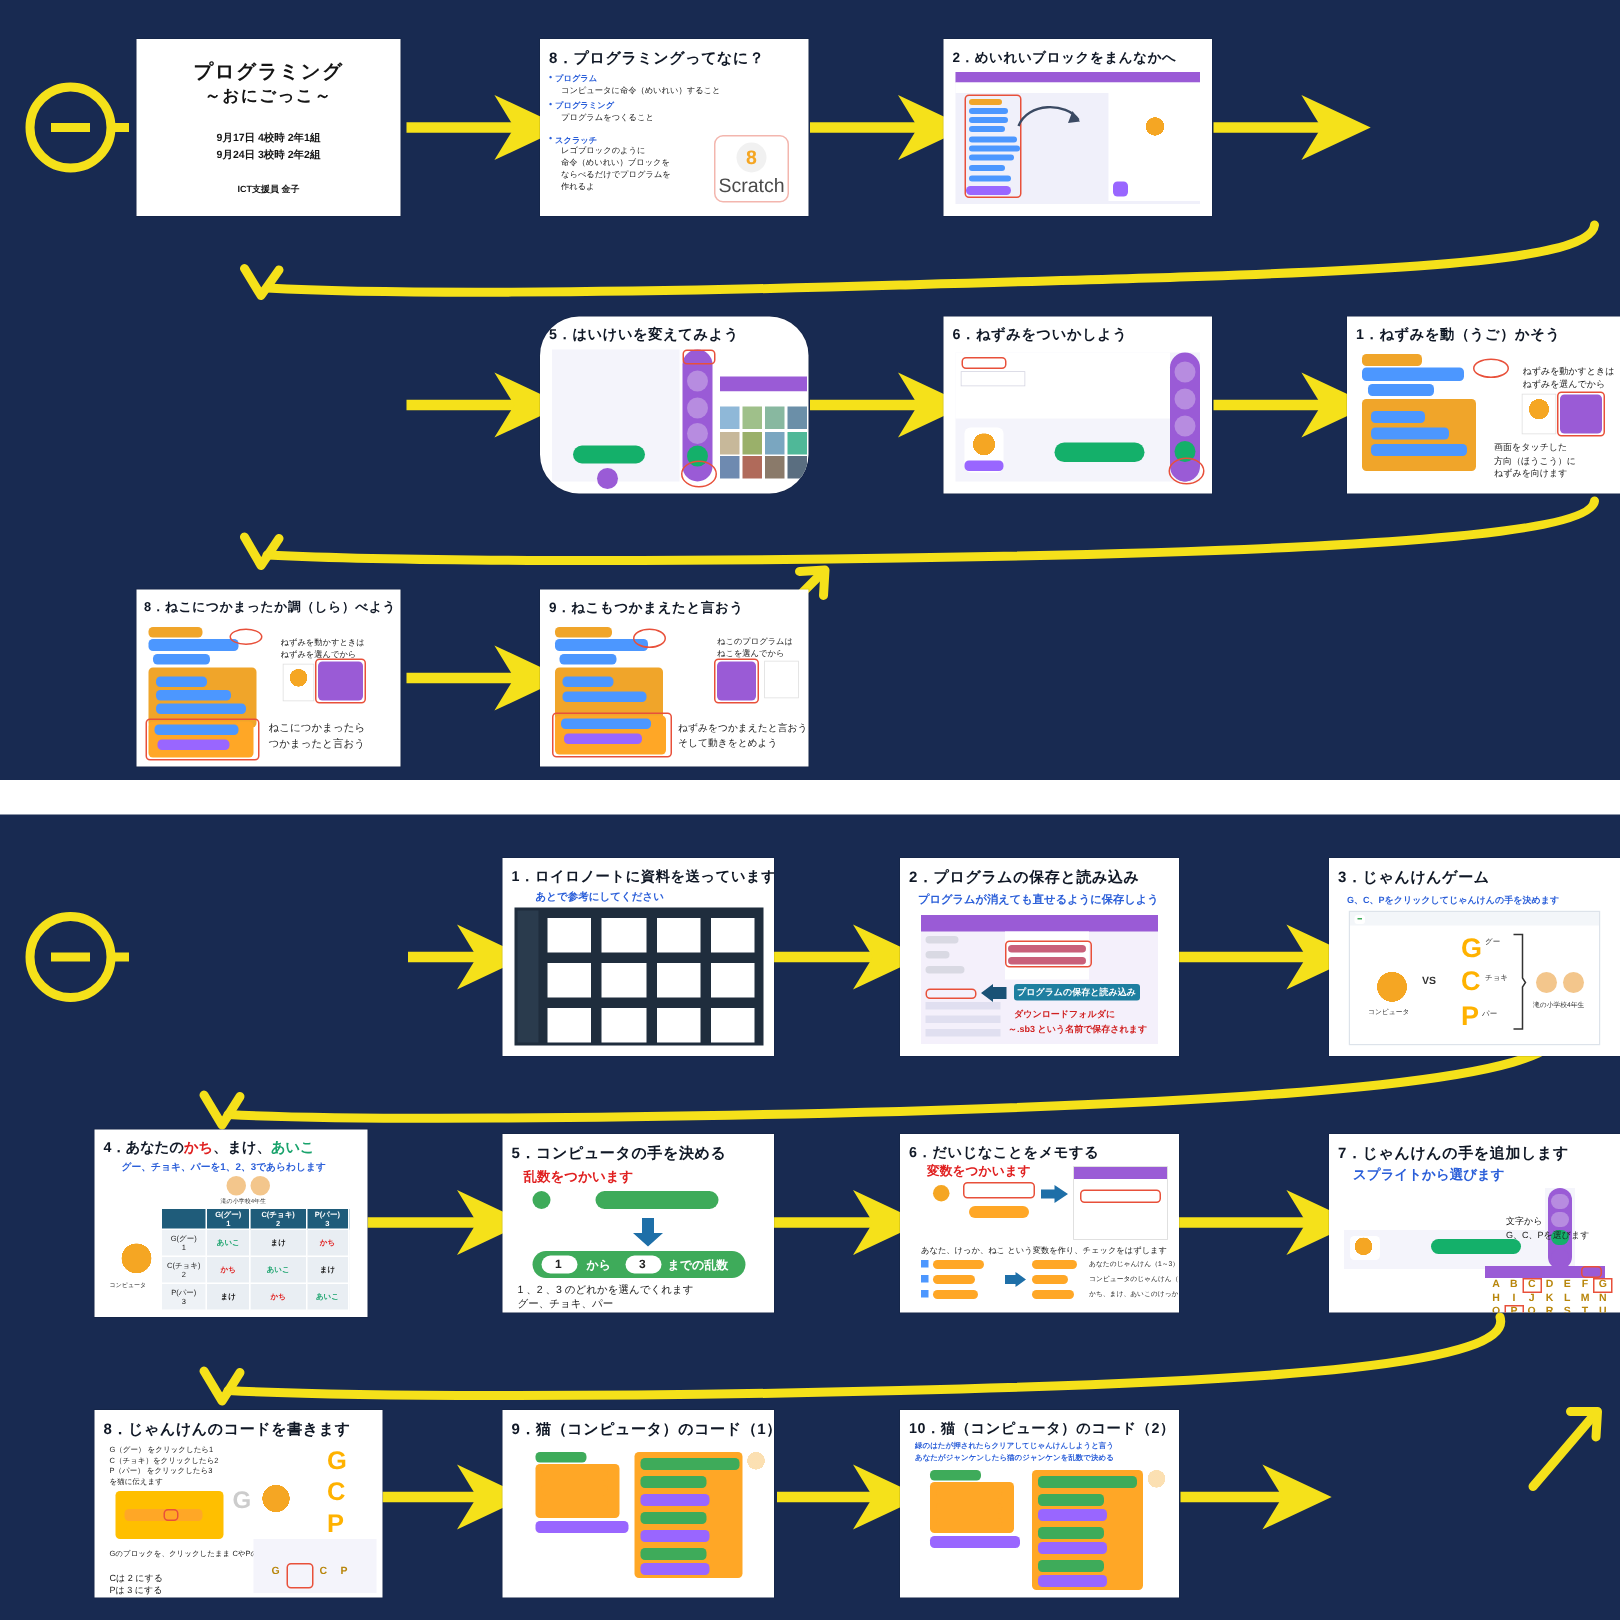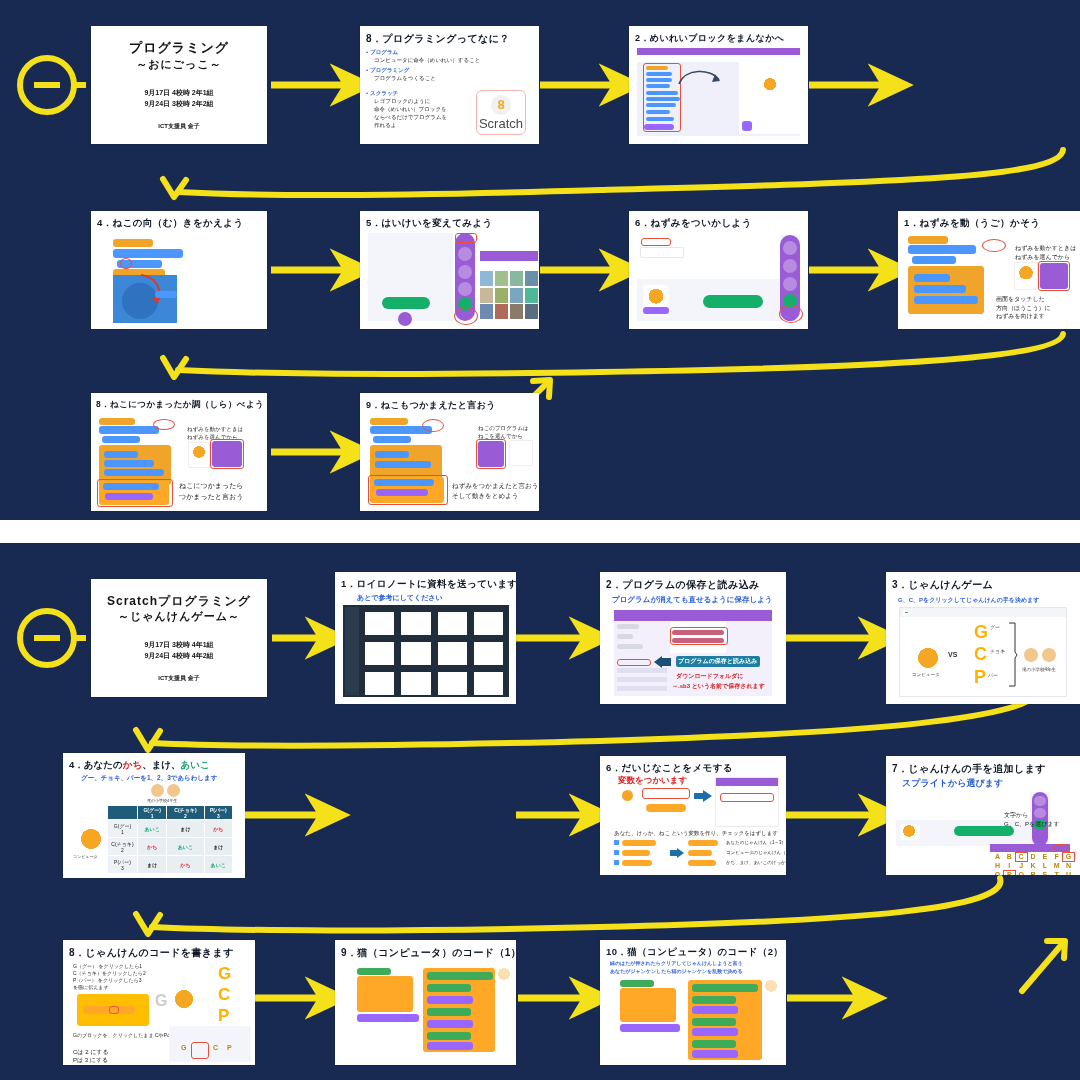--- a/index.html
+++ b/index.html
@@ -181,37 +181,22 @@
       <svg style="position:absolute; left:48px; top:40px; width:46px; height:22px;">
         <path d="M2,18 C8,2 34,2 42,14" fill="none" stroke="#3b4a63" stroke-width="1.6"></path>
         <path d="M38,8 L43,15 L35,16" fill="#3b4a63"></path>
       </svg>
       <div class="cat" style="left:134px; top:52px; width:14px; height:14px;"></div>
       <div class="ui-white" style="left:110px; top:88px; width:61px; height:20px;"></div>
       <div class="blk pu" style="left:113px; top:95px; width:10px; height:10px;"></div>
     </div>
 
 
-    <div class="slide" style="left:91px; top:211px; width:176px; height:118px;">
-      <div class="s-title txt" style="left:6px; top:6px; font-size:9.5px;">4．ねこの向（む）きをかえよう</div>
-      <div class="blk or" style="left:22px; top:28px; width:40px; height:8px;"></div>
-      <div class="blk bl" style="left:22px; top:38px; width:70px; height:9px;"></div>
-      <div class="blk bl" style="left:26px; top:49px; width:45px; height:8px;"></div>
-      <div class="blk or" style="left:22px; top:58px; width:52px; height:8px;"></div>
-      <div style="position:absolute; left:22px; top:64px; width:64px; height:48px; background:#3d87d8;"></div>
-      <div style="position:absolute; left:31px; top:72px; width:36px; height:36px; border-radius:50%; background:#2f73c0;"></div>
-      <div class="redcircle" style="left:29px; top:47px; width:12px; height:11px;"></div>
-      <svg style="position:absolute; left:46px; top:60px; width:32px; height:36px;">
-        <path d="M4,4 C20,6 26,20 20,30" fill="none" stroke="#d63b2f" stroke-width="2"></path>
-        <path d="M24,24 L21,33 L15,27" fill="#d63b2f"></path>
-      </svg>
-      <div class="blk bl" style="left:64px; top:80px; width:22px; height:7px;"></div>
-    </div>
-
-    <div class="slide" style="left:360px; top:211px; width:179px; height:118px;">
+
+    <div class="slide" style="left:360px; top:211px; width:179px; height:118px;border-radius:26px;">
       <div class="s-title txt" style="left:6px; top:6px; font-size:9.5px;">5．はいけいを変えてみよう</div>
       <div class="ui-panel" style="left:8px; top:22px; width:85px; height:88px; background:#f4f4fb;"></div>
       <div class="ui-purple" style="left:95px; top:22px; width:20px; height:88px; border-radius:10px; background:#9a5bd6;"></div>
       <div class="redbox" style="left:95px; top:22px; width:22px; height:10px;"></div>
       <div class="oval" style="position:absolute; left:98px; top:36px; width:14px; height:14px; background:#b78ce0;"></div>
       <div class="oval" style="position:absolute; left:98px; top:54px; width:14px; height:14px; background:#b78ce0;"></div>
       <div class="oval" style="position:absolute; left:98px; top:71px; width:14px; height:14px; background:#b78ce0;"></div>
       <div class="oval" style="position:absolute; left:98px; top:86px; width:14px; height:14px; background:#14b06a;"></div>
       <div class="redcircle" style="left:94px; top:96px; width:24px; height:18px;"></div>
       <div class="ui-green" style="left:22px; top:86px; width:48px; height:12px;"></div>
@@ -348,31 +333,20 @@
       <path d="M160,372 L148,391 L136,371" fill="none" stroke="#f5e11a" stroke-width="6" stroke-linecap="round" stroke-linejoin="round"></path>
 
       <line x1="255" y1="455" x2="327" y2="455" stroke="#f5e11a" stroke-width="7" marker-end="url(#ah2)"></line>
       <line x1="518" y1="455" x2="591" y2="455" stroke="#f5e11a" stroke-width="7" marker-end="url(#ah2)"></line>
       <line x1="787" y1="455" x2="864" y2="455" stroke="#f5e11a" stroke-width="7" marker-end="url(#ah2)"></line>
 
       <path d="M1022,448 L1063,400" fill="none" stroke="#f5e11a" stroke-width="6" stroke-linecap="round"></path>
       <path d="M1047,398 L1065,398 L1064,415" fill="none" stroke="#f5e11a" stroke-width="6" stroke-linecap="round" stroke-linejoin="round"></path>
     </svg>
 
-    <div class="slide cover" style="left:91px; top:36px; width:176px; height:118px;">
-      <div class="c-main" style="font-size:12px;">
-        <div>Scratchプログラミング</div>
-        <div style="font-size:11px;">～じゃんけんゲーム～</div>
-      </div>
-      <div class="c-dates" style="font-size:7px; margin-top:16px;">
-        <div>9月17日  3校時  4年1組</div>
-        <div>9月24日  4校時  4年2組</div>
-      </div>
-      <div class="c-author" style="font-size:6px; margin-top:12px;">ICT支援員  金子</div>
-    </div>
 
     <div class="slide" style="left:335px; top:29px; width:181px; height:132px;">
       <div class="s-title txt" style="left:6px; top:6px; font-size:9.5px;">1．ロイロノートに資料を送っています</div>
       <div class="txt s-sub" style="left:22px; top:21px; font-size:7px;">あとで参考にしてください</div>
       <div style="position:absolute; left:8px; top:33px; width:166px; height:92px; background:#1f2d3d;"></div>
       <div style="position:absolute; left:10px; top:35px; width:14px; height:88px; background:#2a3b4d;"></div>
       <div style="position:absolute; left:30px; top:40px; width:138px; height:80px; display:grid; grid-template-columns:repeat(4,1fr); grid-auto-rows:23px; gap:7px;">
         <div style="background:#fff"></div>
           <div style="background:#fff"></div>
           <div style="background:#fff"></div>
@@ -479,20 +453,38 @@
           <td class="hdr" style="height:18px;"><span style="white-space:pre">P(パー)
 3</span></td>
           <td class="w-lose">まけ</td>
           <td class="w-win">かち</td>
           <td class="w-draw">あいこ</td>
         </tr>
       </tbody>
         </table>
     </div>
 
+    <div class="slide" style="left:335px; top:213px; width:181px; height:119px;">
+      <div class="s-title txt" style="left:6px; top:6px; font-size:10px;">5．コンピュータの手を決める</div>
+      <div class="txt" style="left:14px; top:22px; font-size:9px; font-weight:bold; color:#e02020;">乱数をつかいます</div>
+      <div style="position:absolute; left:20px; top:38px; width:12px; height:12px; border-radius:50%; background:#3eab5a;"></div>
+      <div style="position:absolute; left:62px; top:38px; width:82px; height:12px; border-radius:999px; background:#3eab5a;"></div>
+      <svg style="position:absolute; left:86px; top:56px; width:22px; height:20px;">
+        <path d="M7,0 L15,0 L15,10 L21,10 L11,19 L1,10 L7,10 Z" fill="#1e6fa8"></path>
+      </svg>
+      <div style="position:absolute; left:20px; top:78px; width:142px; height:18px; border-radius:999px; background:#3eab5a;"></div>
+      <div style="position:absolute; left:26px; top:81px; width:24px; height:12px; border-radius:999px; background:#ffffff;"></div>
+      <div class="txt" style="left:35px; top:82px; font-size:8px; color:#222; font-weight:bold;">1</div>
+      <div class="txt" style="left:56px; top:82px; font-size:8px; color:#fff; font-weight:bold;">から</div>
+      <div style="position:absolute; left:82px; top:81px; width:24px; height:12px; border-radius:999px; background:#ffffff;"></div>
+      <div class="txt" style="left:91px; top:82px; font-size:8px; color:#222; font-weight:bold;">3</div>
+      <div class="txt" style="left:110px; top:82px; font-size:8px; color:#fff; font-weight:bold;">までの乱数</div>
+      <div class="txt s-body" style="left:10px; top:99px; font-size:7px;">1 、2 、3 のどれかを選んでくれます</div>
+      <div class="txt s-body" style="left:10px; top:108px; font-size:7px;">グー、チョキ、パー</div>
+    </div>
 
     <div class="slide" style="left:600px; top:213px; width:186px; height:119px;">
       <div class="s-title txt" style="left:6px; top:6px; font-size:9.5px;">6．だいじなことをメモする</div>
       <div class="txt" style="left:18px; top:19px; font-size:8.5px; font-weight:bold; color:#e02020;">変数をつかいます</div>
       <div style="position:absolute; left:22px; top:34px; width:11px; height:11px; border-radius:50%; background:#f5a623;"></div>
       <div class="redbox" style="left:42px; top:32px; width:48px; height:11px;"></div>
       <div class="blk or2 oval" style="left:46px; top:48px; width:40px; height:8px;"></div>
       <svg style="position:absolute; left:94px; top:34px; width:18px; height:12px;">
         <path d="M0,3 L9,3 L9,0 L18,6 L9,12 L9,9 L0,9 Z" fill="#1e6fa8"></path>
       </svg>

